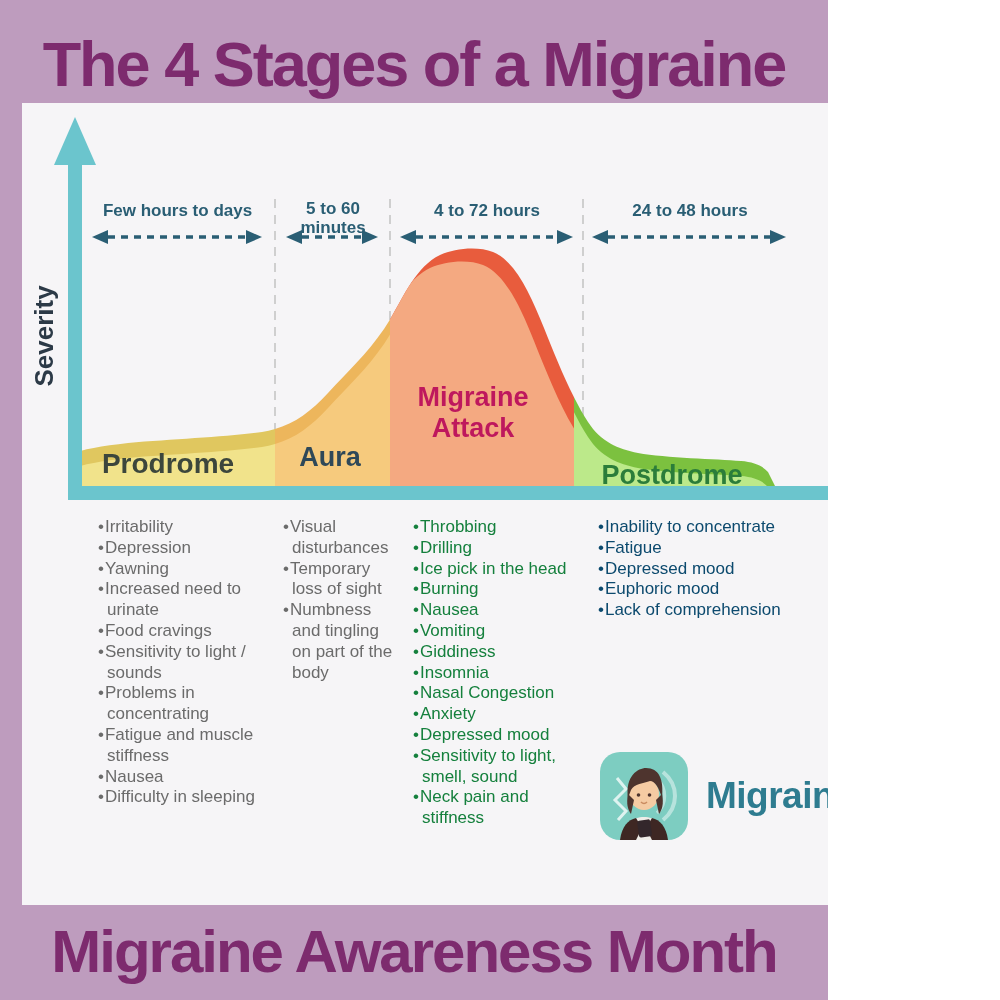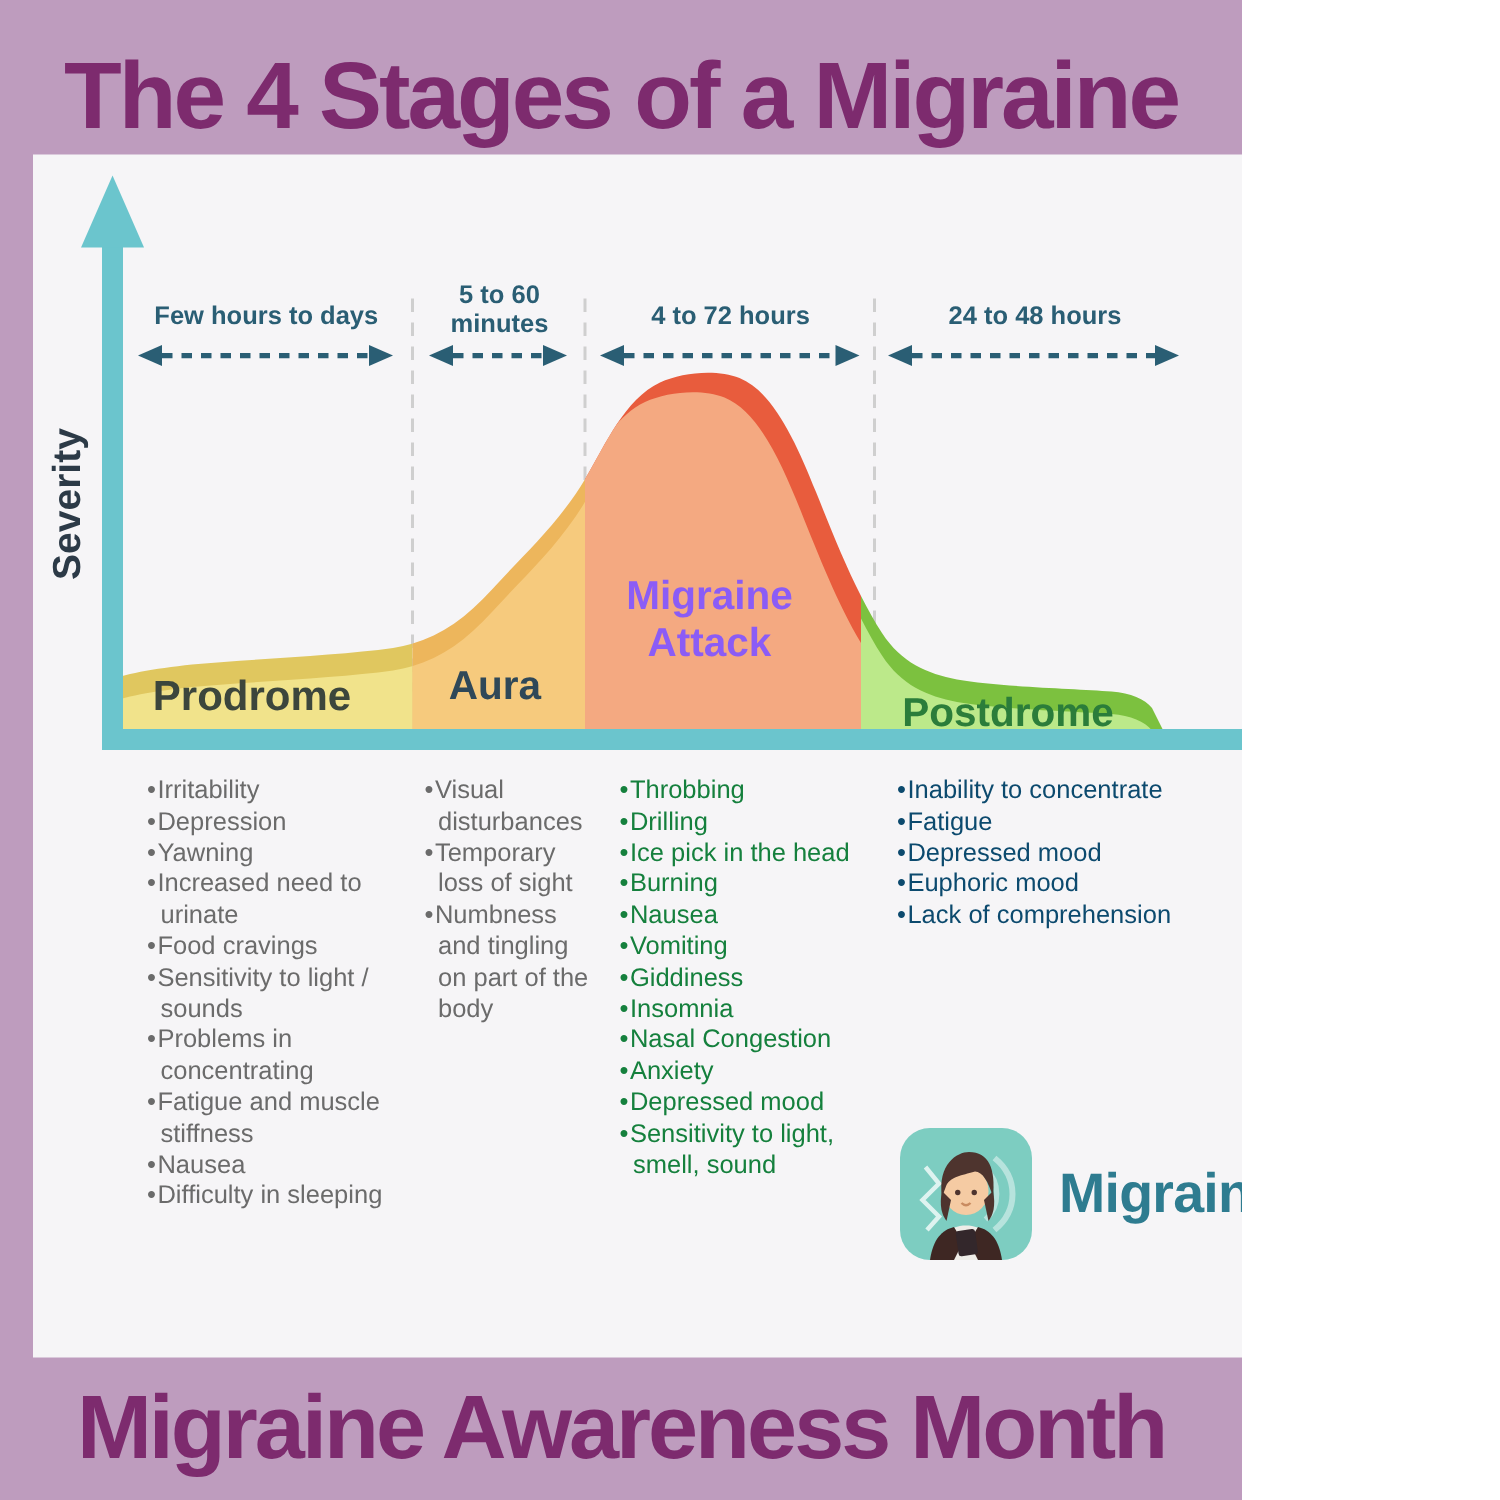--- a/index.html
+++ b/index.html
@@ -133,27 +133,27 @@
         </g>
         <g>
           <line x1="586" y1="134" x2="748" y2="134" stroke="#2A5E74"></line>
           <polygon points="570,134 586,127 586,141" stroke="none" fill="#2A5E74"></polygon>
           <polygon points="764,134 748,127 748,141" stroke="none" fill="#2A5E74"></polygon>
         </g>
       </g>
     </svg>
 
     <div class="lbl dur" style="left:58px;top:98px;width:195px;">Few hours to days</div>
-    <div class="lbl dur" style="left:263px;top:84px;width:96px;">5 to 60 minutes</div>
+    <div class="lbl dur" style="left:263px;top:96px;width:96px;">5 to 60 minutes</div>
     <div class="lbl dur" style="left:392px;top:98px;width:146px;">4 to 72 hours</div>
     <div class="lbl dur" style="left:594px;top:98px;width:148px;">24 to 48 hours</div>
 
     <div class="lbl stage" style="left: 56px; top: 345px; width: 180px; font-size: 28px; color: rgb(60, 70, 60);">Prodrome</div>
     <div class="lbl stage" style="left: 248px; top: 339px; width: 120px; font-size: 27px; color: rgb(47, 72, 88);">Aura</div>
-    <div class="lbl stage" style="left: 381px; top: 279px; width: 140px; font-size: 27px; line-height: 31px; color: #8b5cf6;">Migraine Attack</div>
+    <div class="lbl stage" style="left: 381px; top: 279px; width: 140px; font-size: 27px; line-height: 31px; color: #be185d;">Migraine Attack</div>
     <div class="lbl stage" style="left: 570px; top: 357px; width: 160px; font-size: 27px; color: rgb(43, 125, 58);">Postdrome</div>
 
     <div class="axis-label sev">Severity</div>
     <div class="axis-label time">Time</div>
 
     <ul class="symptoms c1" style="color: rgb(107, 107, 107);">
         <li>Irritability</li>
         <li>Depression</li>
         <li>Yawning</li>
         <li>Increased need to urinate</li>
@@ -175,20 +175,21 @@
         <li>Ice pick in the head</li>
         <li>Burning</li>
         <li>Nausea</li>
         <li>Vomiting</li>
         <li>Giddiness</li>
         <li>Insomnia</li>
         <li>Nasal Congestion</li>
         <li>Anxiety</li>
         <li>Depressed mood</li>
         <li>Sensitivity to light, smell, sound</li>
+        <li>Neck pain and stiffness</li>
       </ul>
     <ul class="symptoms c4" style="color: #0c4a6e;">
         <li>Inability to concentrate</li>
         <li>Fatigue</li>
         <li>Depressed mood</li>
         <li>Euphoric mood</li>
         <li>Lack of comprehension</li>
       </ul>
 
     <div class="brand">

